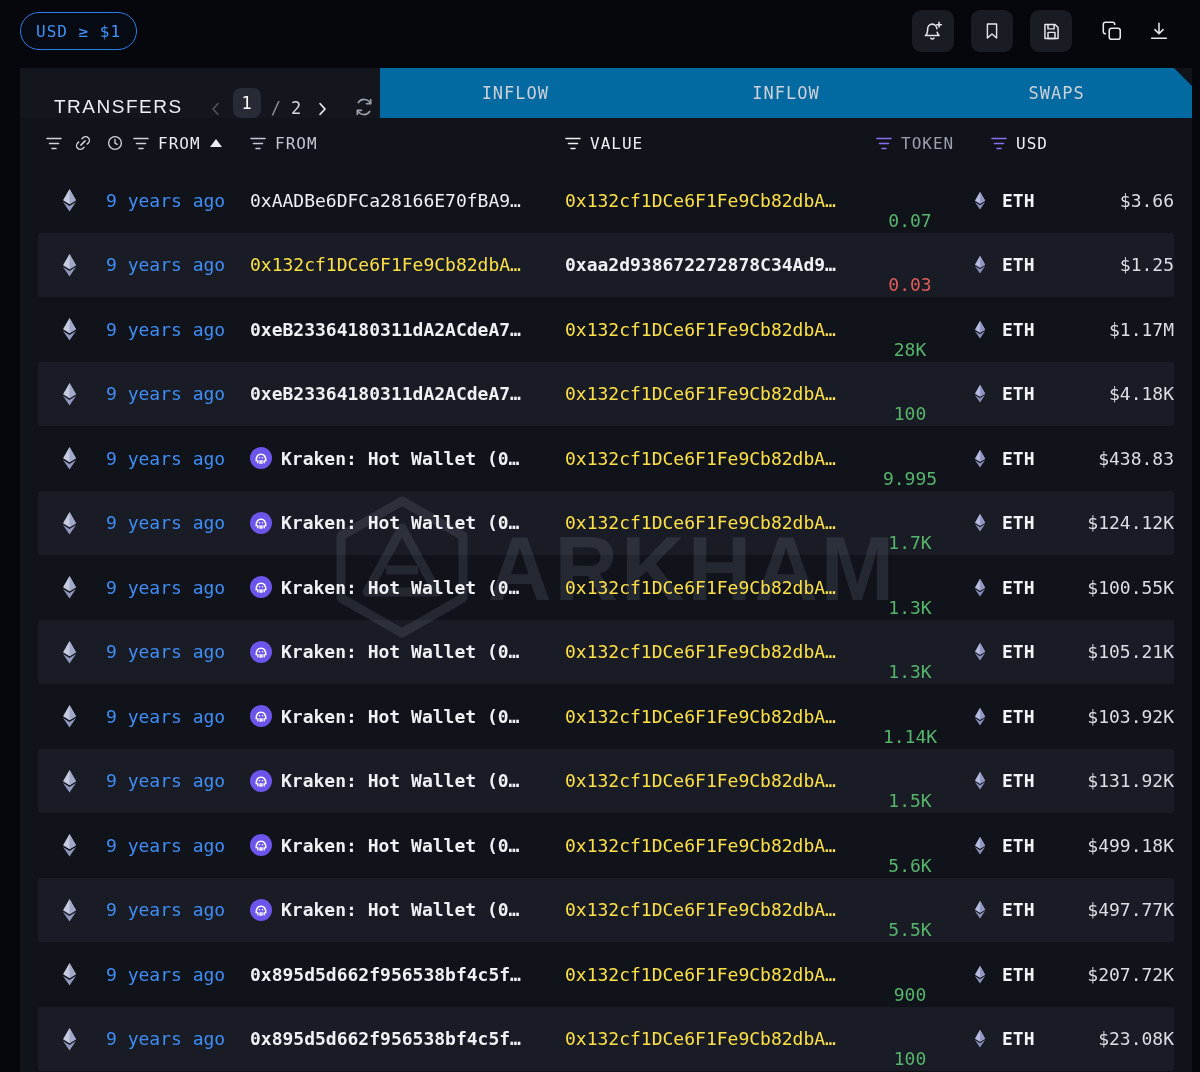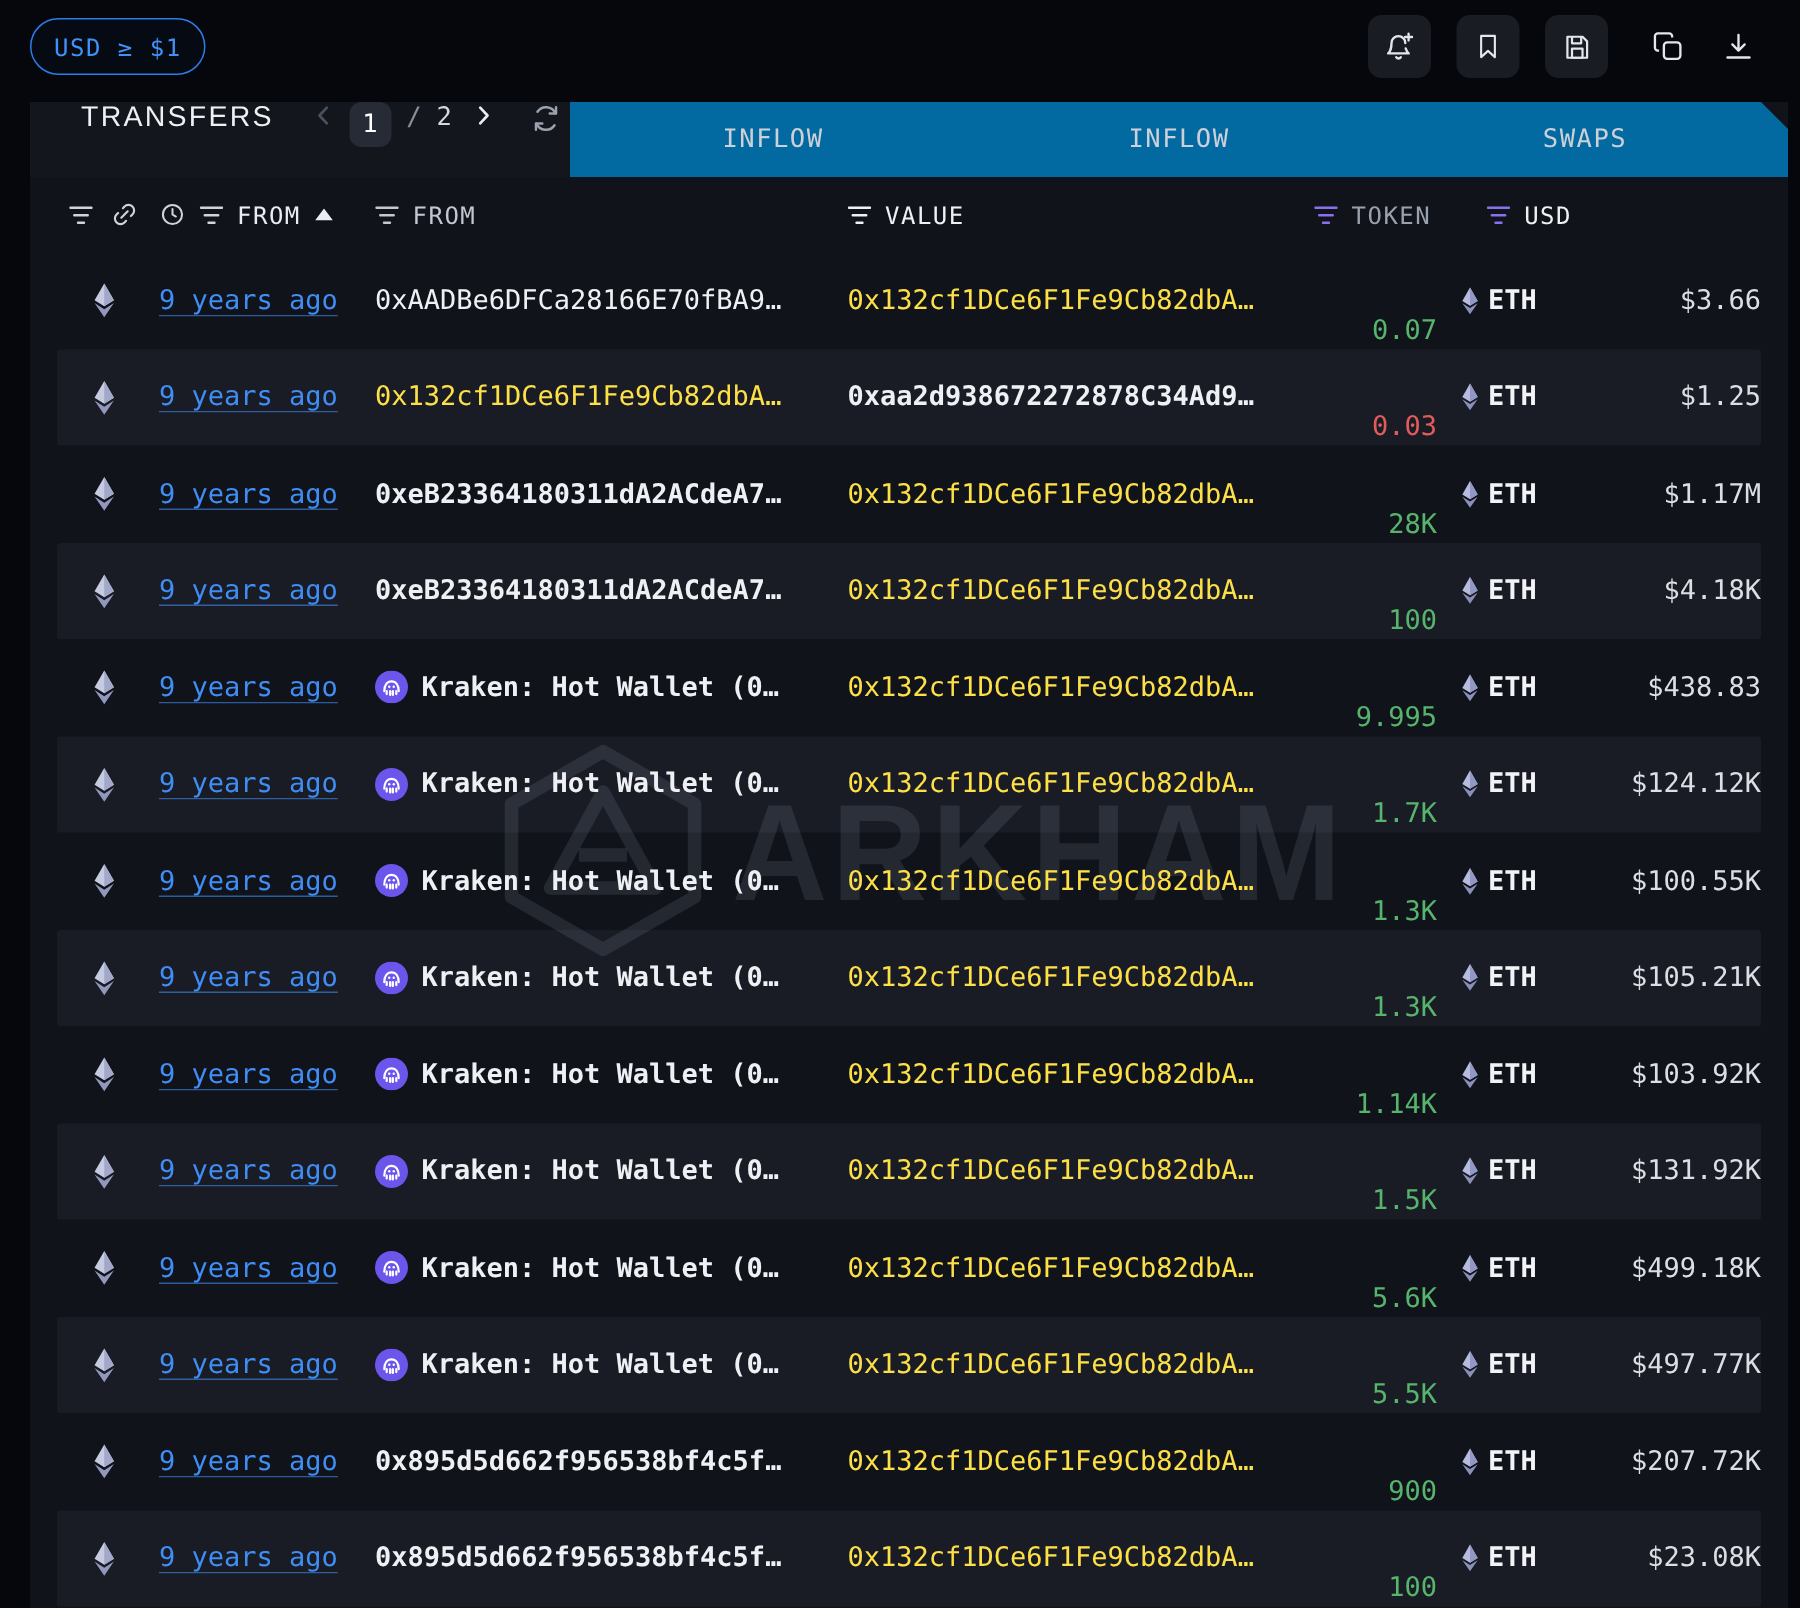--- a/index.html
+++ b/index.html
@@ -21,21 +21,21 @@
           color:#e3e6ea;cursor:pointer;}
   .icon-plain.first{margin-left:8px;}
   .tb-icons svg{display:block;}
 
   
   .container{position:absolute;top:68px;left:20px;width:1172px;height:1004px;
           background:#10131a;}
 
   
   .tabbar{display:flex;height:50px;}
-  .tabbar-left{width:360px;background:#13161d;display:flex;align-items:flex-start;
+  .tabbar-left{width:360px;background:#13161d;display:flex;align-items:flex-end;
           padding-left:34px;box-sizing:border-box;gap:8px;}
   .panel-title{font-family:"Liberation Sans",sans-serif;font-weight:500;font-size:19px;
           color:#eef0f4;letter-spacing:1.5px;margin-right:16px;}
   .pg-chevron{display:flex;align-items:center;cursor:pointer;}
   .pg-left{color:#4a505c;}
   .pg-right{color:#e8ebf0;}
   .pg-current{background:#272b35;border-radius:8px;padding:5px 9px;color:#ffffff;
           font-size:17px;cursor:pointer;}
   .pg-sep{color:#8a8f9a;font-size:17px;margin:0 2px;}
   .pg-total{color:#d5d8de;font-size:17px;margin-right:4px;cursor:pointer;}
@@ -67,24 +67,24 @@
   .cell{display:flex;align-items:center;position:relative;z-index:2;min-width:0;
           white-space:nowrap;overflow:hidden;font-size:18px;}
   .c-chain{padding-left:24px;box-sizing:border-box;}
   .time-link{color:#3f8df5;text-decoration:underline;text-decoration-thickness:1px;
           text-underline-offset:4px;text-decoration-color:rgba(63,141,245,.6);}
   .addr{overflow:hidden;white-space:nowrap;}
   .addr.bright{color:#eef0f4;}
   .addr.dim{color:#fde047;}
   .addr.bold{font-weight:700;}
   .kraken{display:flex;align-items:center;margin-right:9px;flex:none;}
-  .c-value{justify-content:flex-end;margin-top:40px;}
+  .c-value{justify-content:center;margin-top:40px;}
   .val.pos{color:#57b46c;}
   .val.neg{color:#e05c5c;}
-  .c-token{padding-left:16px;box-sizing:border-box;gap:6px;}
+  .c-token{padding-left:16px;box-sizing:border-box;gap:16px;}
   .token-label{color:#f2f3f6;font-weight:700;}
   .c-usd{justify-content:flex-end;color:#dcdee3;}
   .eth-lead,.eth-small{display:flex;align-items:center;flex:none;}
 
   
   .watermark{position:absolute;left:316px;top:328px;display:flex;align-items:center;gap:20px;
           color:rgba(176,186,205,0.13);z-index:1;pointer-events:none;}
   .wm-text{font-family:"Liberation Sans",sans-serif;font-weight:700;font-size:88px;
           letter-spacing:3px;transform:scaleY(1.04);}
 </style>

